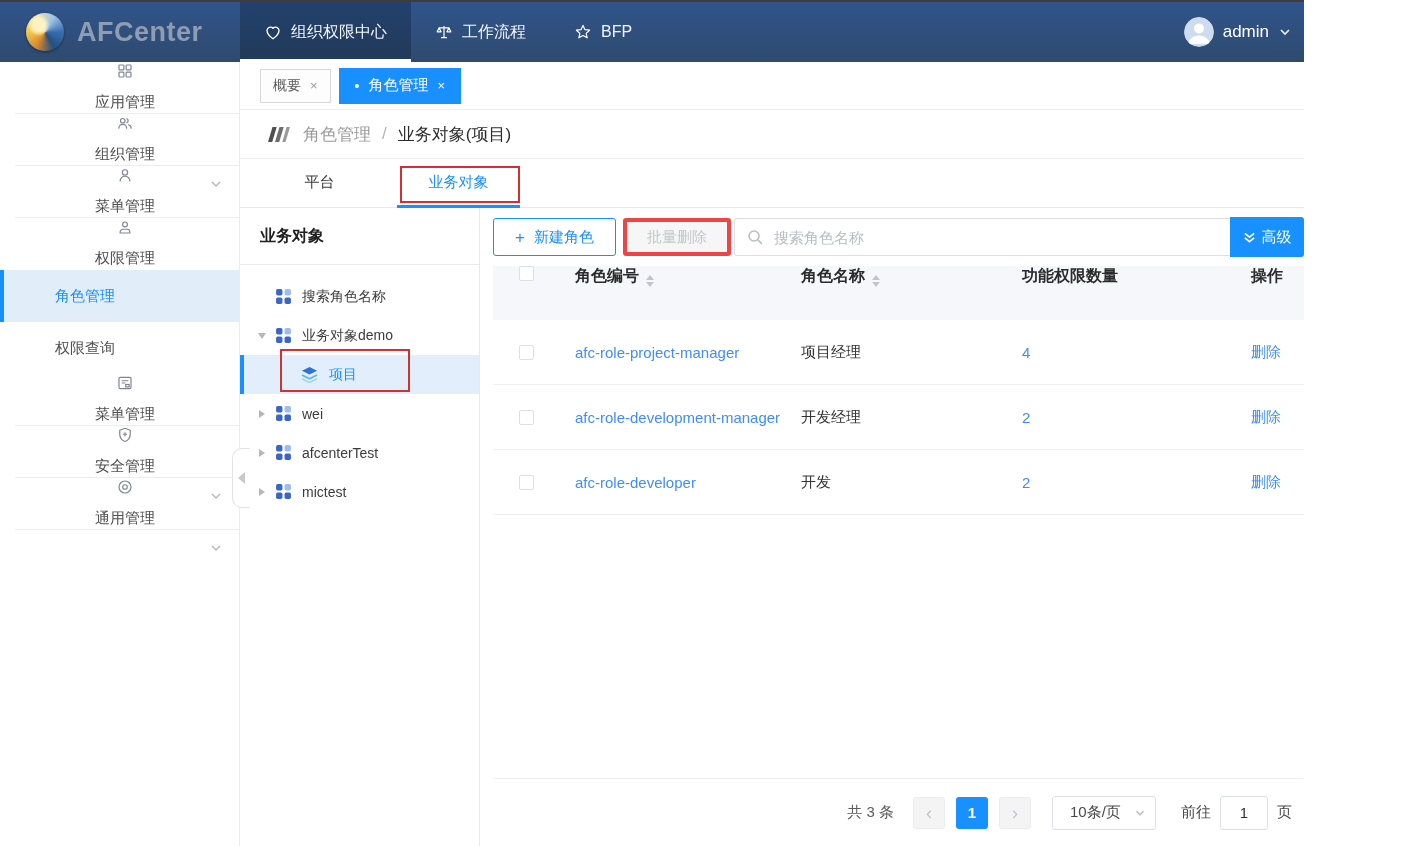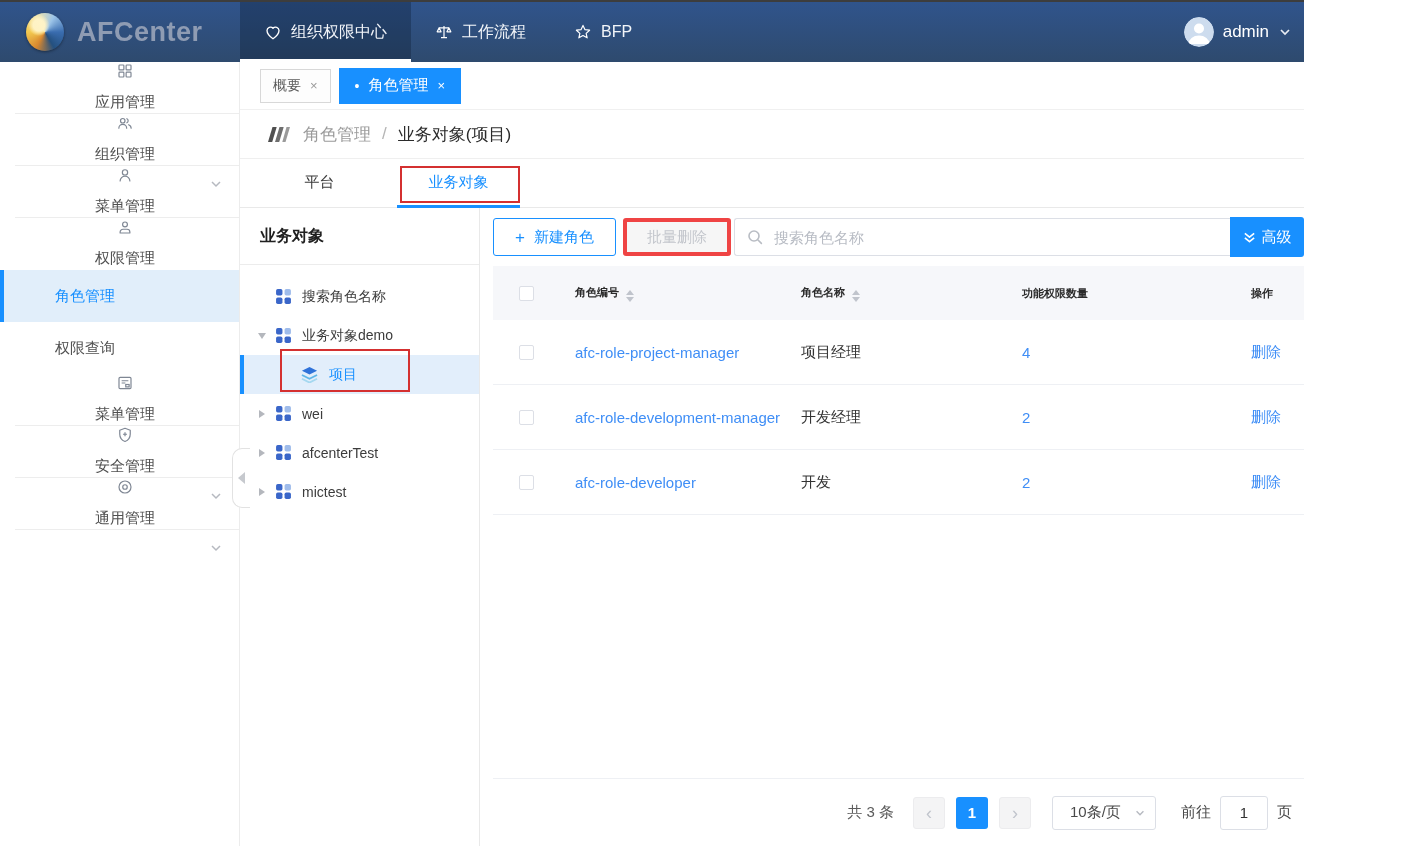--- a/index.html
+++ b/index.html
@@ -102,22 +102,22 @@
                color:#c3c6cc; font-size:15px; border-radius:3px; display:flex; align-items:center; cursor:not-allowed; }
   .search-group { margin-left:auto; display:flex; align-items:center; }
   .searchbox { width:496px; height:38px; border:1px solid #dcdfe6; border-right:none;
                border-radius:3px 0 0 3px; display:flex; align-items:center; padding:0 12px; gap:9px; background:#fff; }
   .searchbox input { border:none; outline:none; flex:1; font-size:15px; color:#333; min-width:0;
                      font-family:"Liberation Sans","DejaVu Sans",sans-serif; }
   .searchbox input::placeholder { color:#b8bcc4; }
   .btn-advanced { width:74px; height:40px; background:#1890ff; color:#fff; display:flex; align-items:center;
                   justify-content:center; gap:6px; font-size:15px; cursor:pointer; border-radius:0 3px 3px 0; }
 
-  .thead { height:54px; flex:none; background:#f6f7fa; display:flex; align-items:center;
-           font-size:11px; font-weight:bold; color:#2b2b2b; }
+  .thead { height:54px; flex:none; background:#f6f7fa; display:flex; 
+           font-size:16px; font-weight:bold; color:#2b2b2b; }
   .col-check { width:66px; flex:none; display:flex; justify-content:center; }
   .col-code { width:228px; flex:none; padding-left:16px; overflow:hidden; }
   .col-name { width:222px; flex:none; padding-left:14px; }
   .col-count { width:230px; flex:none; padding-left:13px; }
   .col-action { flex:1; padding-left:12px; }
   .sort { display:inline-flex; flex-direction:column; gap:2px; margin-left:7px; vertical-align:1px; }
   .sort .up { width:0; height:0; border-left:4px solid transparent; border-right:4px solid transparent;
               border-bottom:5px solid #c0c4cc; }
   .sort .dn { width:0; height:0; border-left:4px solid transparent; border-right:4px solid transparent;
               border-top:5px solid #c0c4cc; }

